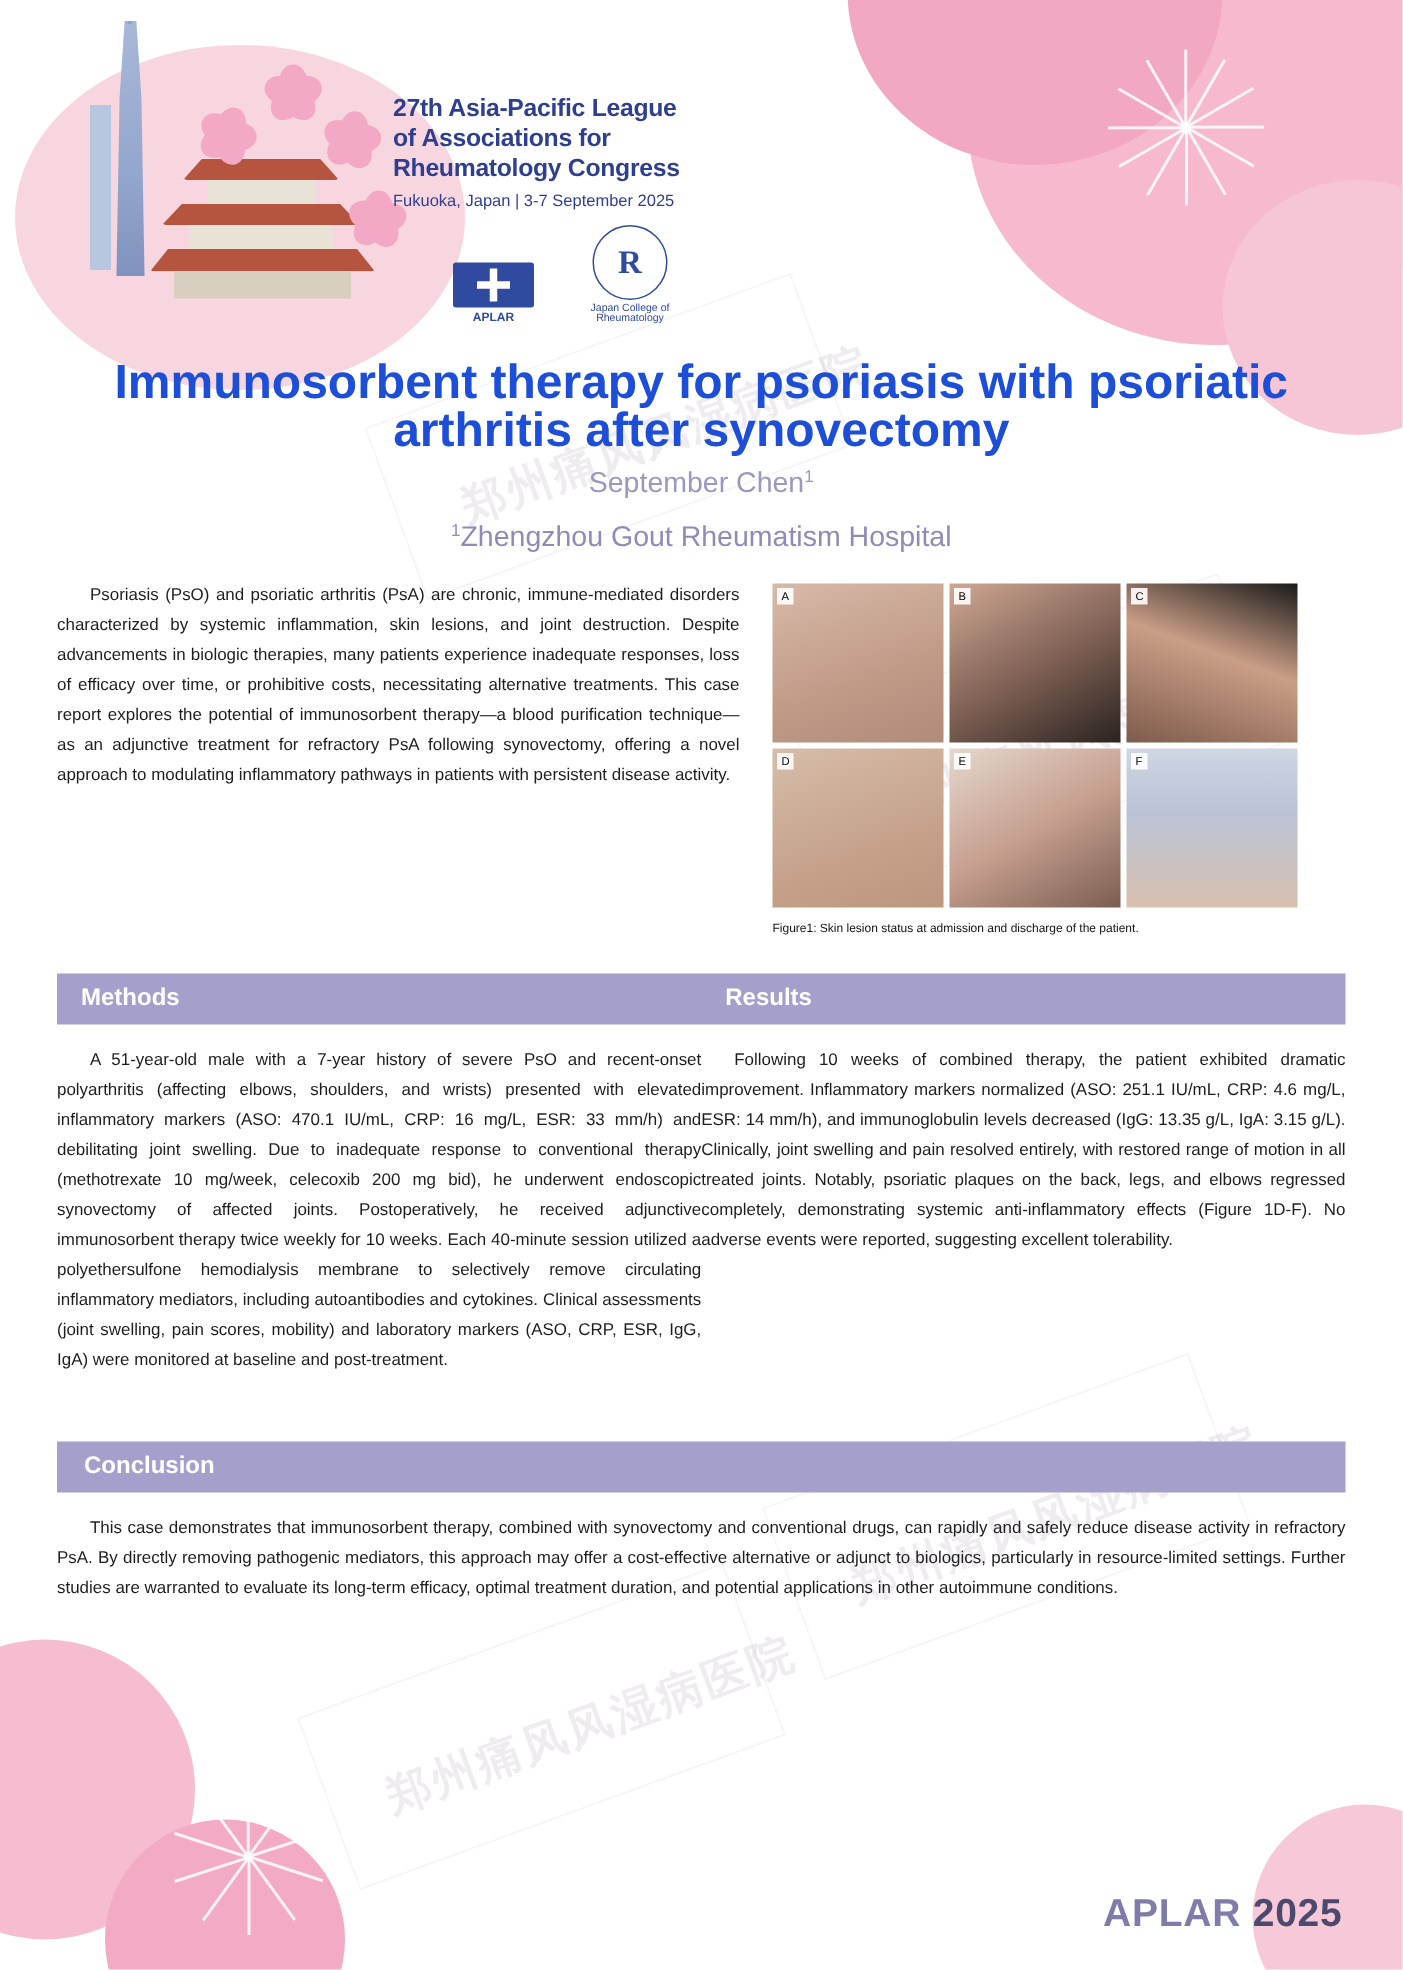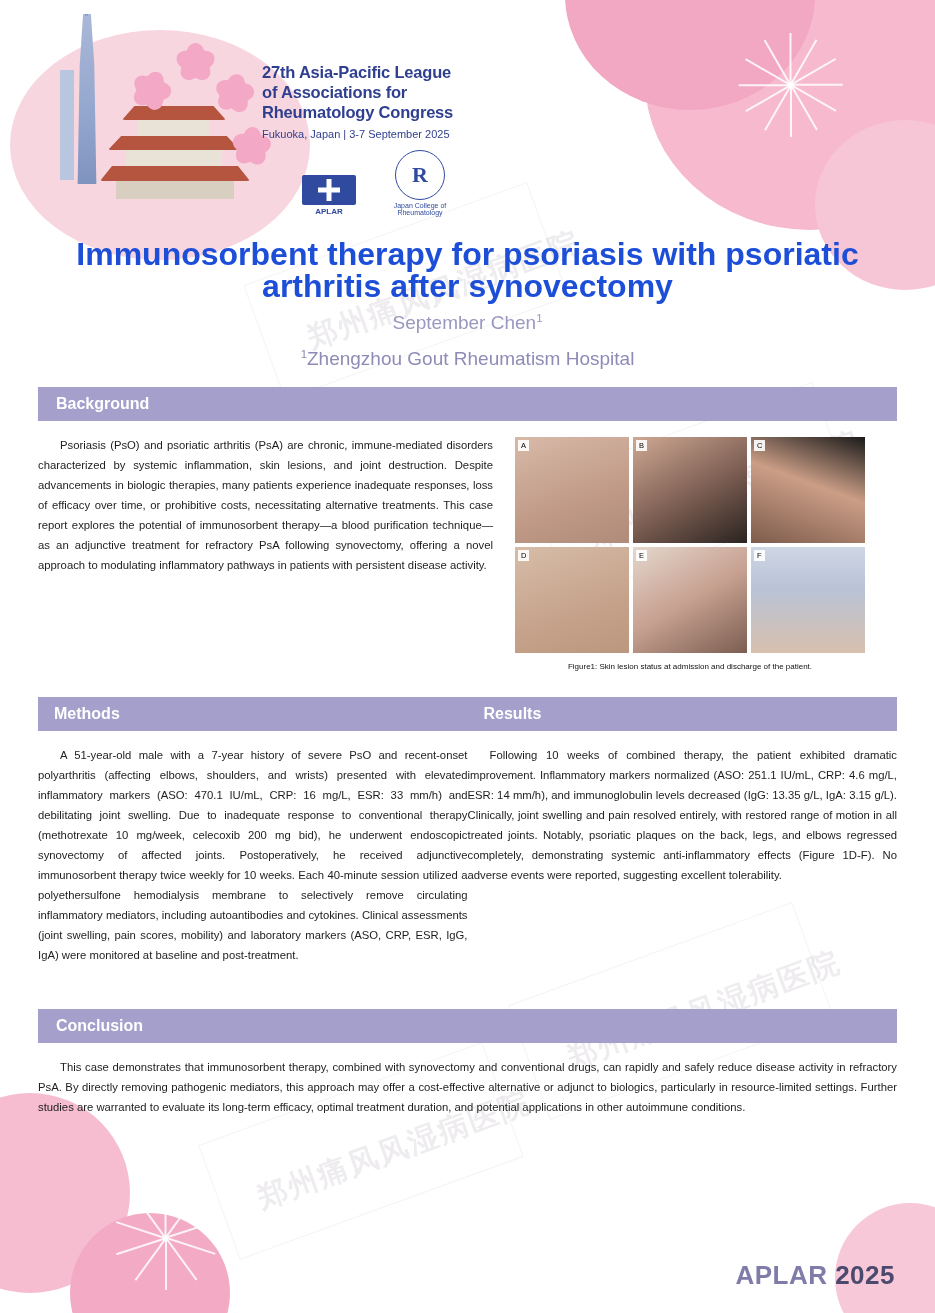--- a/index.html
+++ b/index.html
@@ -345,21 +345,20 @@
     line-height: 11px;
   }
   .p-a { background: linear-gradient(160deg,#d8b9a8,#c09a87 60%,#b08b79); }
   .p-b { background: linear-gradient(150deg,#cfa893,#7b5d52 55%,#2a2320); }
   .p-c { background: linear-gradient(200deg,#1a1a1a 0%,#cb9e86 45%,#7d5b4c 100%); }
   .p-d { background: linear-gradient(160deg,#d6bda8,#c6a28b 60%,#bc9780); }
   .p-e { background: linear-gradient(150deg,#e4d7cd,#c7a090 50%,#7b5e51); }
   .p-f { background: linear-gradient(180deg,#cfd6e4 0%,#b9c3d6 40%,#d8c0ae 100%); }
   .fig-caption {
     font-size: 8px;
-    text-align: center;
     margin-top: 9px;
     color: #111;
   }
 
   .two-col {
     display: flex;
     margin-top: 26px;
   }
   .col { width: 50%; }
   .col .section-bar { padding-left: 16px; }
@@ -512,21 +511,20 @@
 
 <div class="poster-title">Immunosorbent therapy for psoriasis with psoriatic arthritis after synovectomy</div>
 <div class="author">
   <span>September Chen</span><sup>1</sup>
 </div>
 <div class="affiliation">
   <sup>1</sup><span>Zhengzhou Gout Rheumatism Hospital</span>
 </div>
 
 <div class="content-wrap" style="margin-top:16px;">
-  <div class="section-bar">Background</div>
   <div class="bg-row">
     <div class="bg-text">
       <p>Psoriasis (PsO) and psoriatic arthritis (PsA) are chronic, immune-mediated disorders characterized by systemic inflammation, skin lesions, and joint destruction. Despite advancements in biologic therapies, many patients experience inadequate responses, loss of efficacy over time, or prohibitive costs, necessitating alternative treatments. This case report explores the potential of immunosorbent therapy—a blood purification technique—as an adjunctive treatment for refractory PsA following synovectomy, offering a novel approach to modulating inflammatory pathways in patients with persistent disease activity.</p>
     </div>
     <div class="figure-block">
       <div class="photo-grid">
         <div class="photo p-a">
             <span class="lab">A</span>
           </div>
         <div class="photo p-b">

